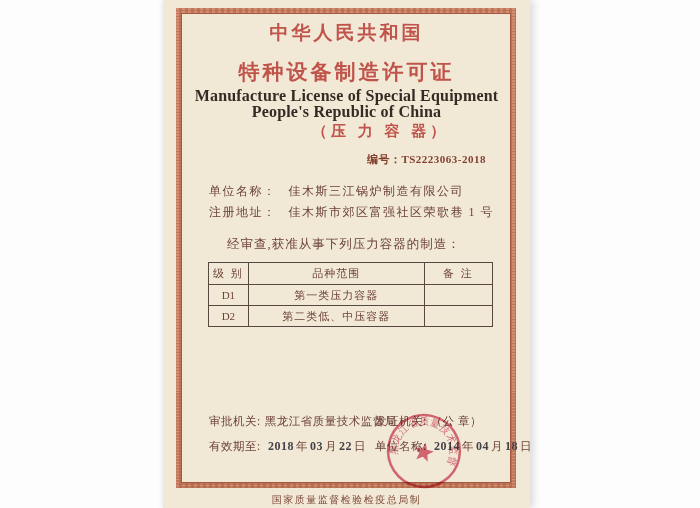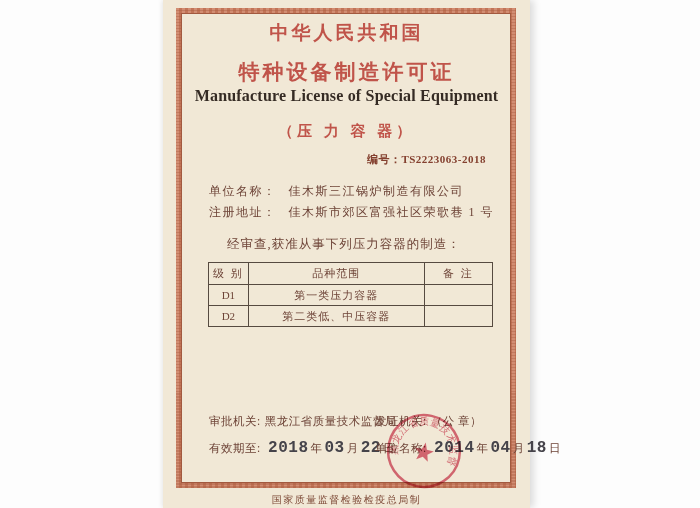--- a/index.html
+++ b/index.html
@@ -35,40 +35,41 @@
   .scope{left:45px;top:262px;width:285px;}
   .scope table{width:100%;border-collapse:collapse;border:1.5px solid var(--table-line);}
   .scope th,.scope td{border:1px solid var(--table-line);height:21px;text-align:center;
       font-size:11px;font-weight:normal;color:var(--body-maroon);}
   .scope th{height:22px;letter-spacing:2px;}
   .scope .lv{width:14%;font-family:"Liberation Serif",serif;}
   .scope .sc{width:62%;letter-spacing:1px;}
   .scope .rm{width:24%;}
   .iss{font-size:11.5px;color:var(--body-maroon);letter-spacing:.5px;white-space:nowrap;}
   .iss .lab{margin-right:4px;}
-  .typed{color:var(--typed-ink);font-weight:bold;font-family:Liberation Mono, monospace;font-size:16px;letter-spacing:.5px;}
+  .typed{color:var(--typed-ink);font-weight:bold;font-family:Liberation Serif, serif;font-size:12px;letter-spacing:.5px;}
   .unit{margin:0 2px;}
   .stamp{left:222px;top:412px;width:78px;height:78px;transform:rotate(12deg);
          opacity:.85;mix-blend-mode:multiply;}
   .printer{top:493px;font-size:10px;color:#7e4a38;letter-spacing:1.5px;}
 </style>
 </head>
 <body>
 
 <div class="photo">
   <div class="page">
 
     <div class="frame">
       <div class="frame-inner"></div>
     </div>
 
     <div class="abs center cn-title" style="top:20px;font-size:19px;">中华人民共和国</div>
     <div class="abs center cn-title" style="top:58px;font-size:21px;">特种设备制造许可证</div>
     <div class="abs center en-title" style="top:87px;">Manufacture License of Special Equipment</div>
-    <div class="abs center cat" style="top:122px;">（压 力 容 器）</div>
+    <div class="abs center en-title" style="top:103px;">People's Republic of China</div>
+    <div class="abs center cat" style="top:122px;margin-left:34px;">（压 力 容 器）</div>
 
     <div class="abs license" style="top:152px;">
       <span>编号：</span><span>TS2223063-2018</span>
     </div>
 
     <div class="abs field" style="left:46px;top:183px;">
       <span class="lab">单位名称：</span><span>佳木斯三江锅炉制造有限公司</span>
     </div>
     <div class="abs field" style="left:46px;top:204px;">
       <span class="lab">注册地址：</span><span>佳木斯市郊区富强社区荣歌巷 1 号</span>

